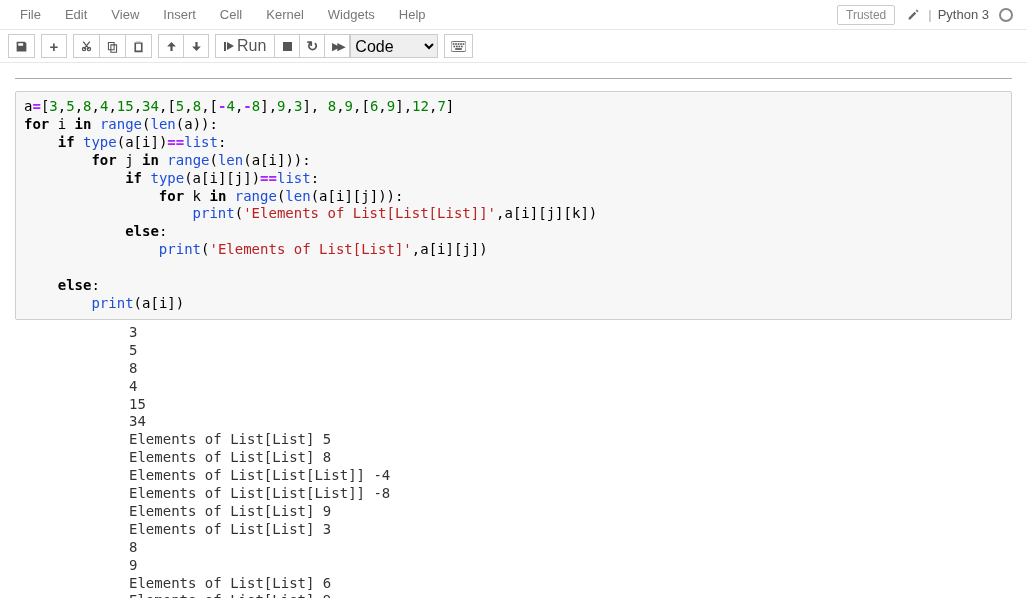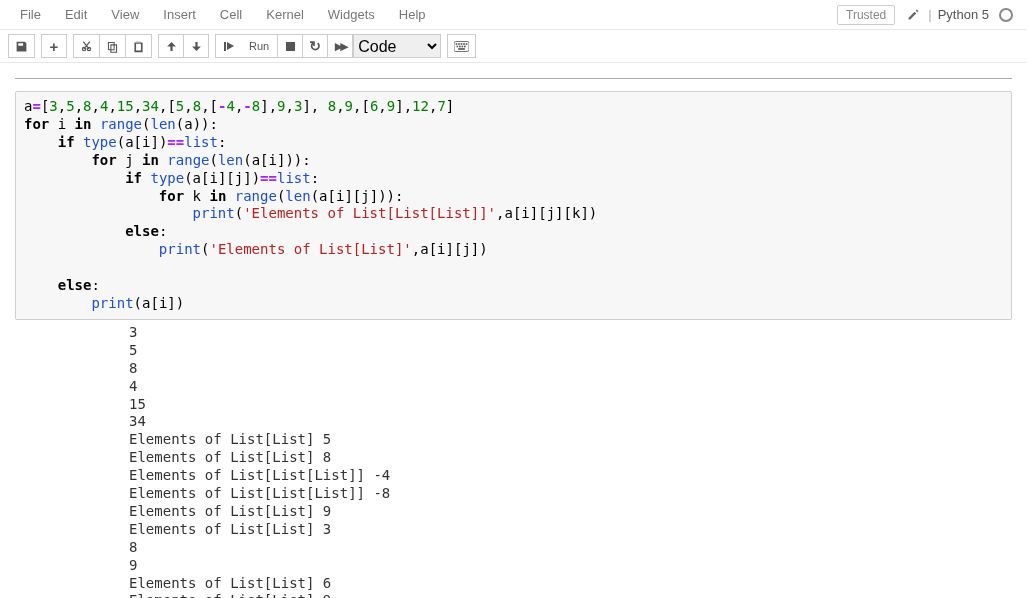--- a/index.html
+++ b/index.html
@@ -13,21 +13,21 @@
 .kernel-name { color:#555; padding:0 4px; }
 .kernel-ind { width:14px; height:14px; border:2px solid #888; border-radius:50%; display:inline-block; margin:0 6px; }
 .pipe { color:#aaa; margin:0 2px; }
 
 .toolbar { padding:4px 8px; display:flex; align-items:center; gap:0; border-bottom:1px solid #e7e7e7; }
 .tb-group { display:flex; }
 .tb-btn { border:1px solid #ccc; background:#fff; height:24px; min-width:26px; padding:0 6px; display:flex; align-items:center; justify-content:center; color:#555; cursor:pointer; font-size:11px; }
 .tb-group .tb-btn { margin-left:-1px; }
 .tb-group .tb-btn:first-child { margin-left:0; }
 .tb-sep { width:6px; }
-.run-lbl { font-size:11px; margin-left:15px; }
+.run-lbl { font-size:16px; margin-left:3px; }
 select.celltype { height:24px; border:1px solid #ccc; font-size:16px; min-width:88px; }
 .icon { display:inline-block; }
 .play { width:0; height:0; border-left:7px solid #555; border-top:4px solid transparent; border-bottom:4px solid transparent; }
 .play-bar { width:2px; height:9px; background:#555; display:inline-block; position:relative; top:0; margin-right:1px; }
 .stop { width:9px; height:9px; background:#555; }
 .restart { font-weight:bold; font-size:14px; }
 .ff { letter-spacing:-3px; }
 
 .container { padding:15px 15px 0 15px; }
 .cell-area { border-top:1px solid #ababab; padding-top:12px; }
@@ -61,21 +61,21 @@
   <div class="menu">Widgets</div>
   <div class="menu">Help</div>
   <div class="spacer"></div>
   <div class="trusted">Trusted</div>
   <span class="edit-ic">
     <svg width="13" height="13" viewBox="0 0 16 16">
         <path fill="#666" d="M12.1 1.9l2 2-1.4 1.4-2-2zM2 12l7.3-7.3 2 2L4 14H2z"></path>
       </svg>
   </span>
   <span class="pipe">|</span>
-  <span class="kernel-name">Python 5</span>
+  <span class="kernel-name">Python 3</span>
   <span class="kernel-ind"></span>
 </div>
 
 <div class="toolbar">
   <div class="tb-group">
     <div class="tb-btn">
       <svg width="13" height="13" viewBox="0 0 16 16">
           <path fill="#555" d="M2 2h10l2 2v10H2zM4 4v3h6V4zm1 6h6v4H5z"></path>
         </svg>
     </div>

